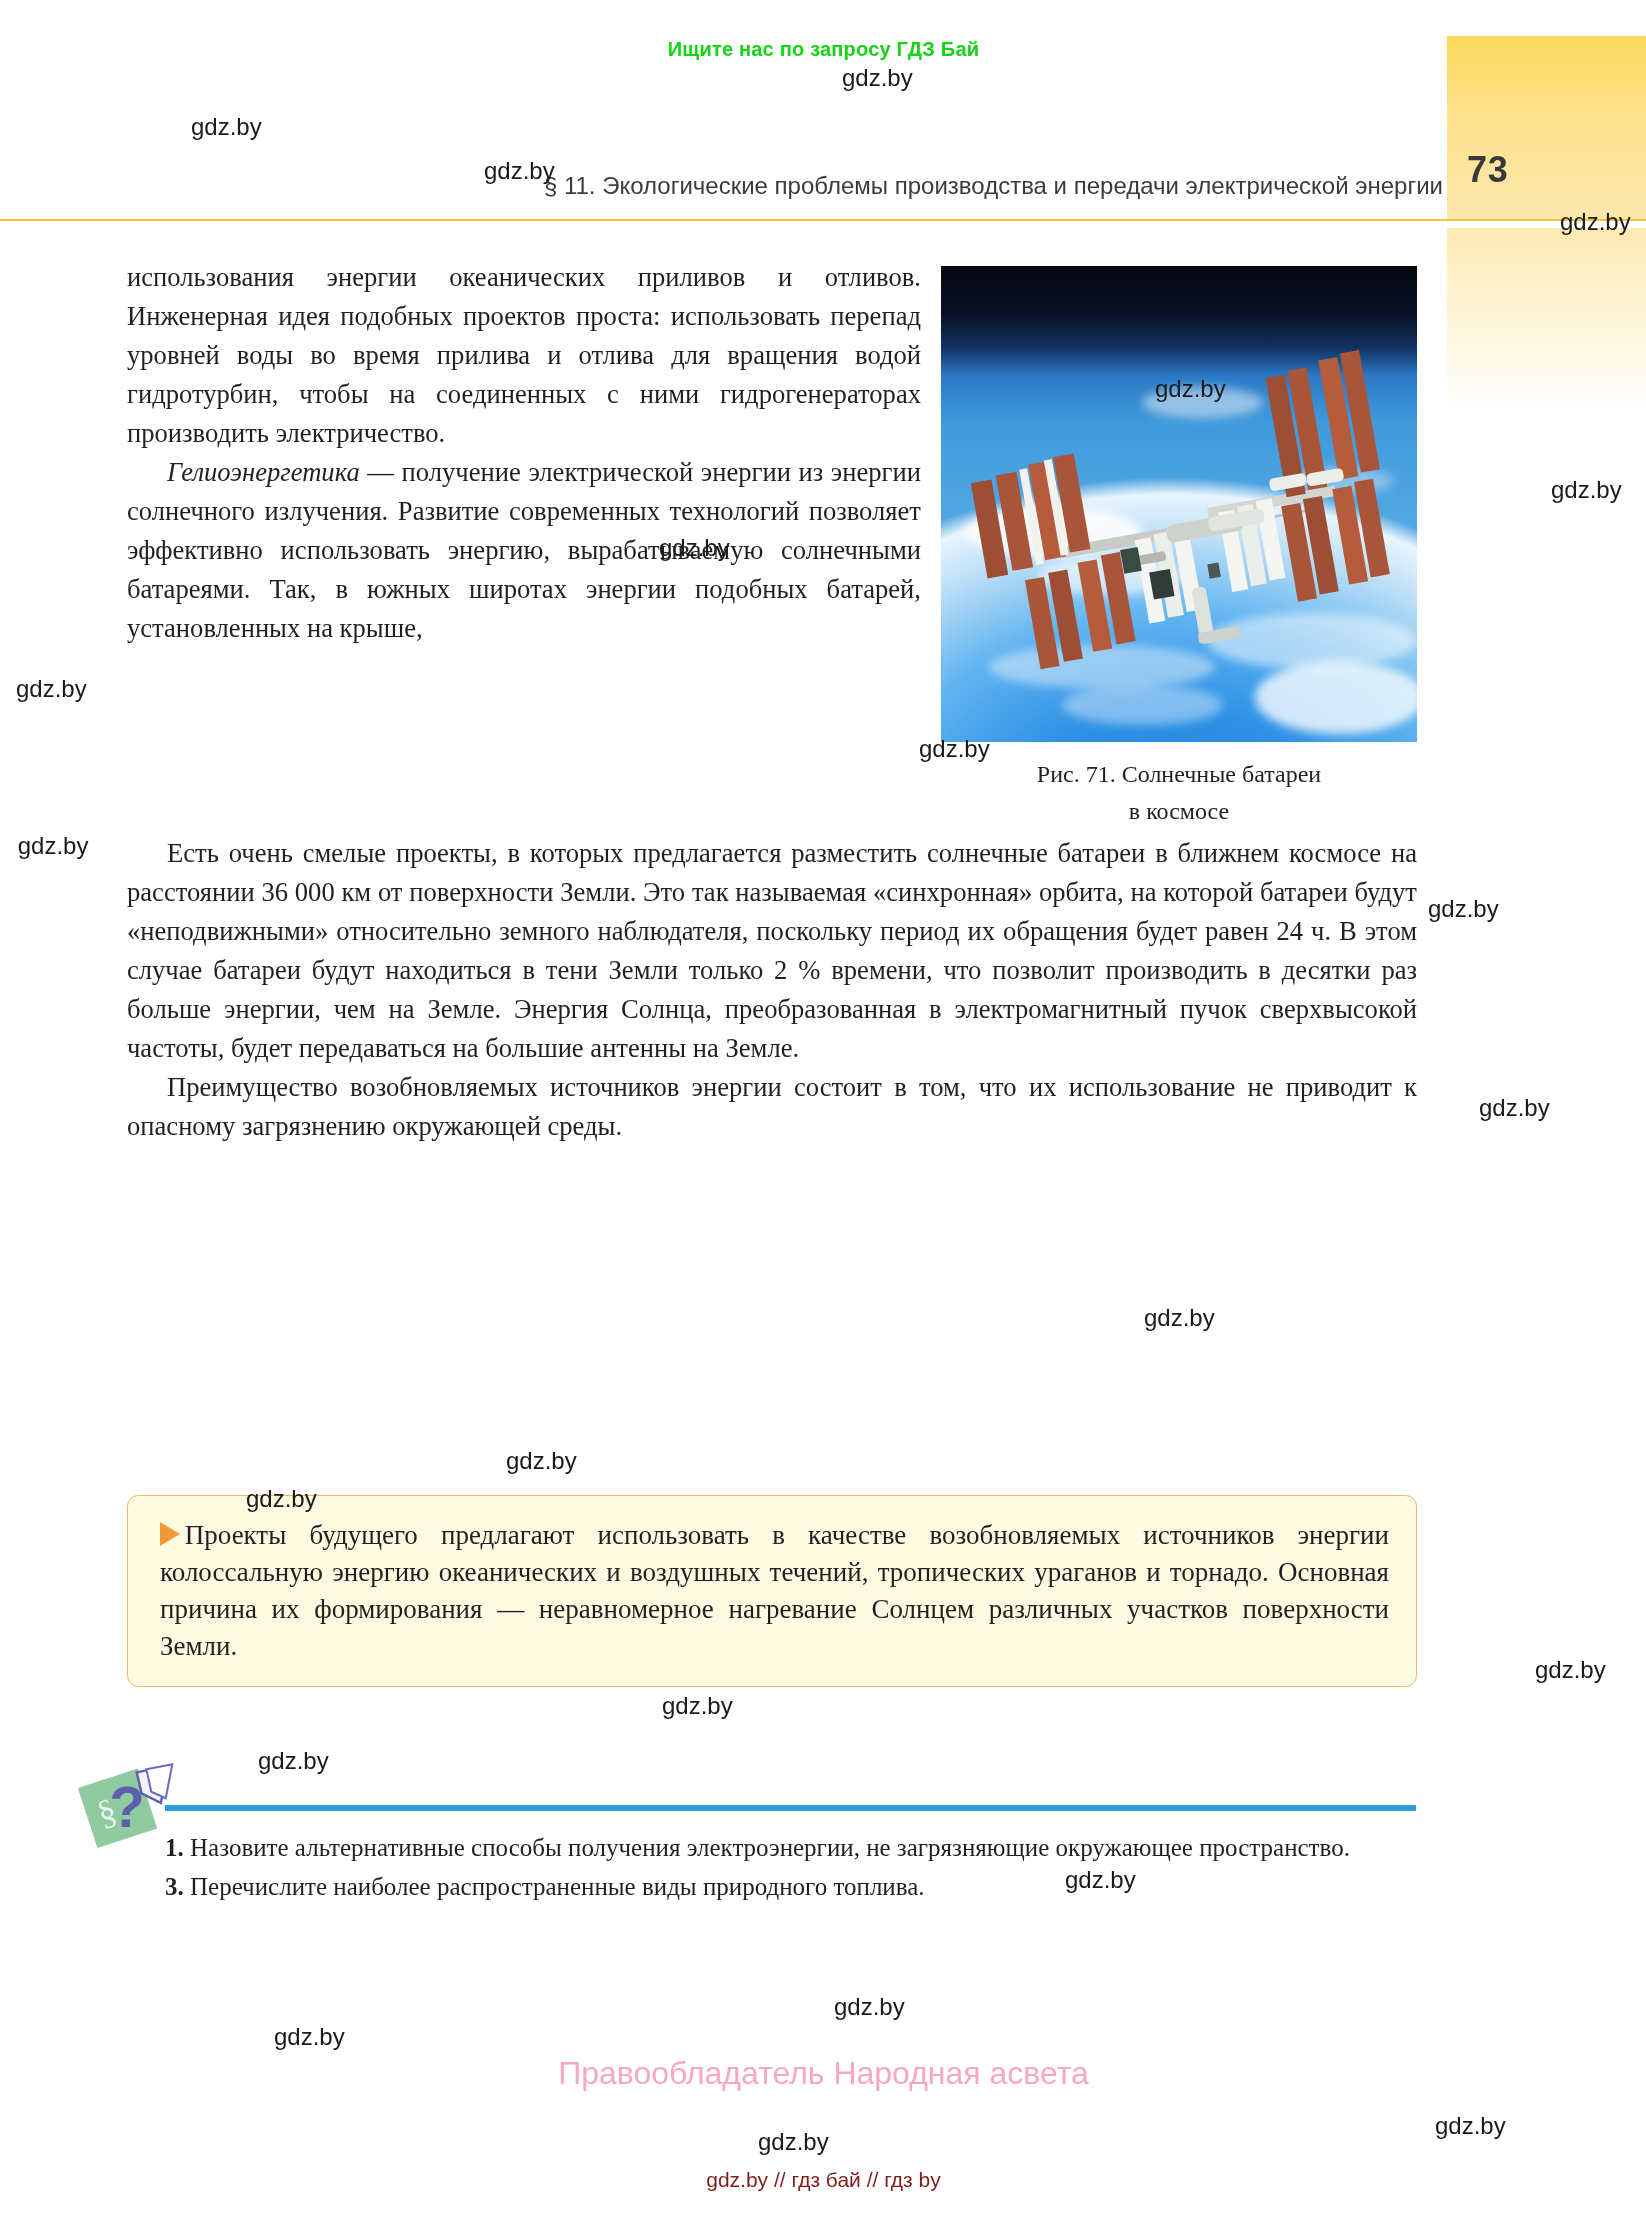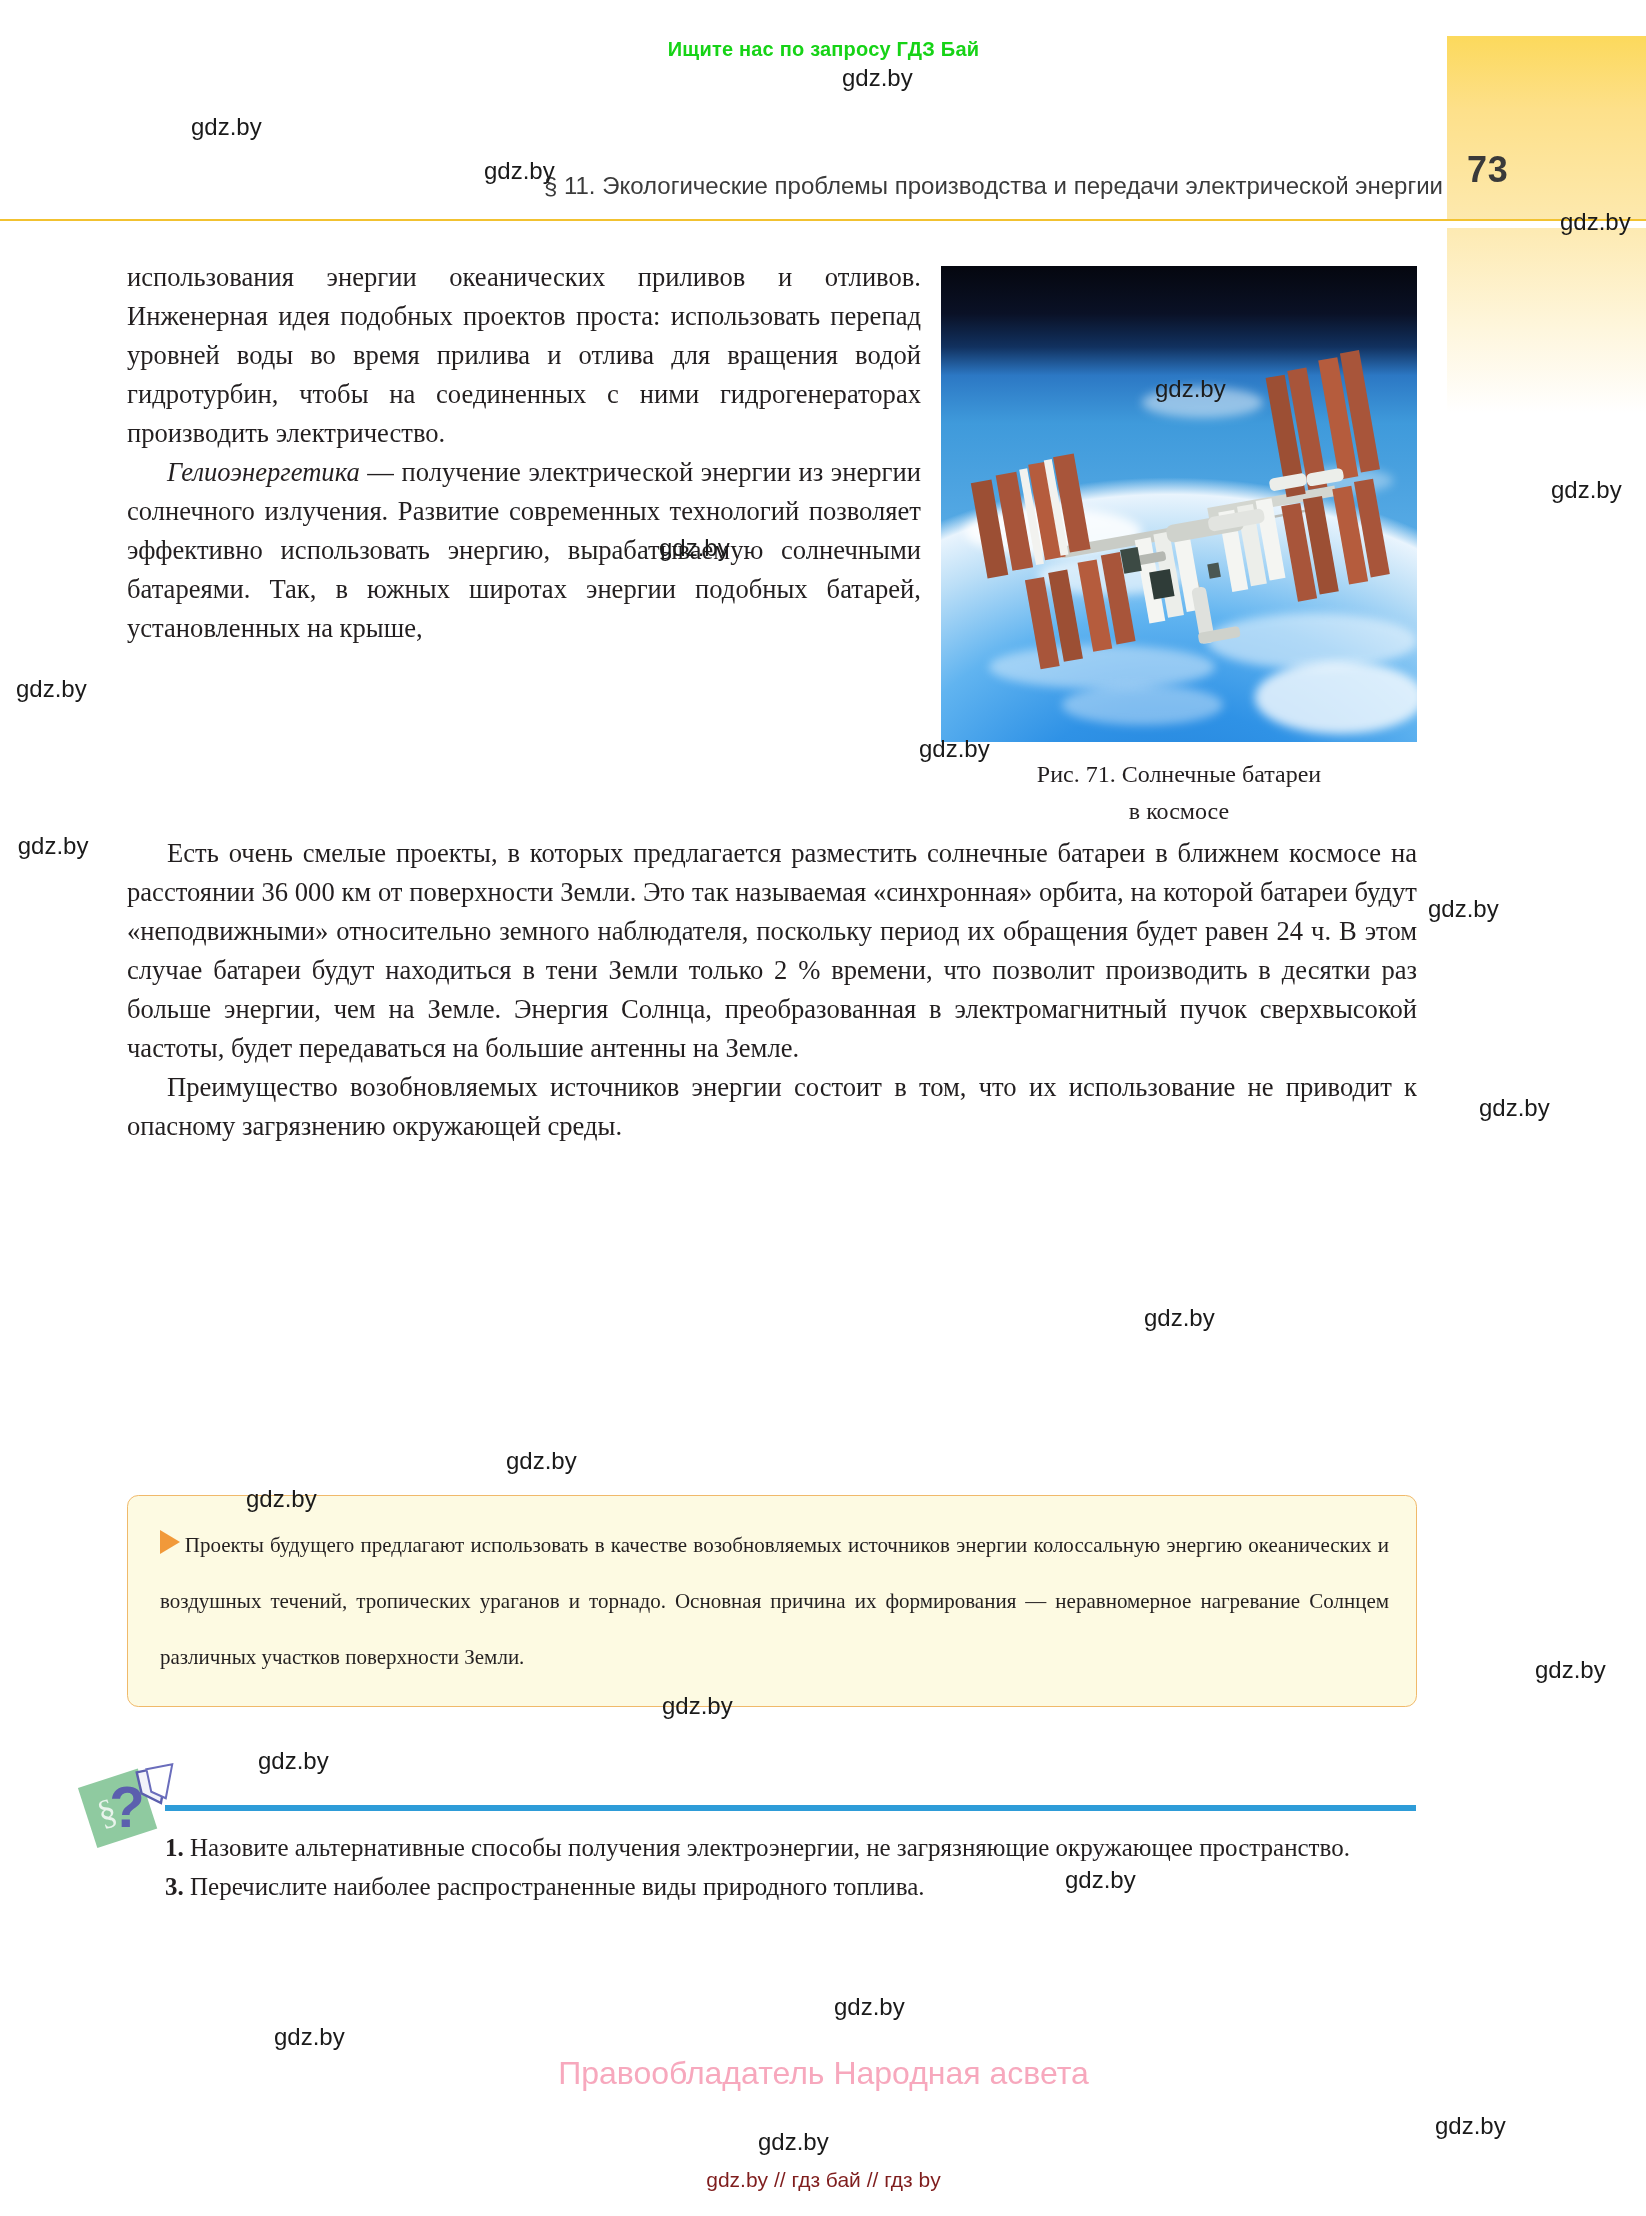--- a/index.html
+++ b/index.html
@@ -158,22 +158,22 @@
     top: 1495px;
     width: 1290px;
     box-sizing: border-box;
     padding: 21px 27px 21px 32px;
     background: #fdfae2;
     border: 1.6px solid #f0b96a;
     border-radius: 11.3px;
   }
   .callout p {
     margin: 0;
-    font-size: 21px;
-    line-height: 56px;
+    font-size: 27px;
+    line-height: 37px;
     text-align: justify;
     text-align-last: left;
   }
   .tri {
     display: inline-block;
     width: 0; height: 0;
     border-left: 20px solid #f1993a;
     border-top: 12px solid transparent;
     border-bottom: 12px solid transparent;
     margin-right: 4.8px;

